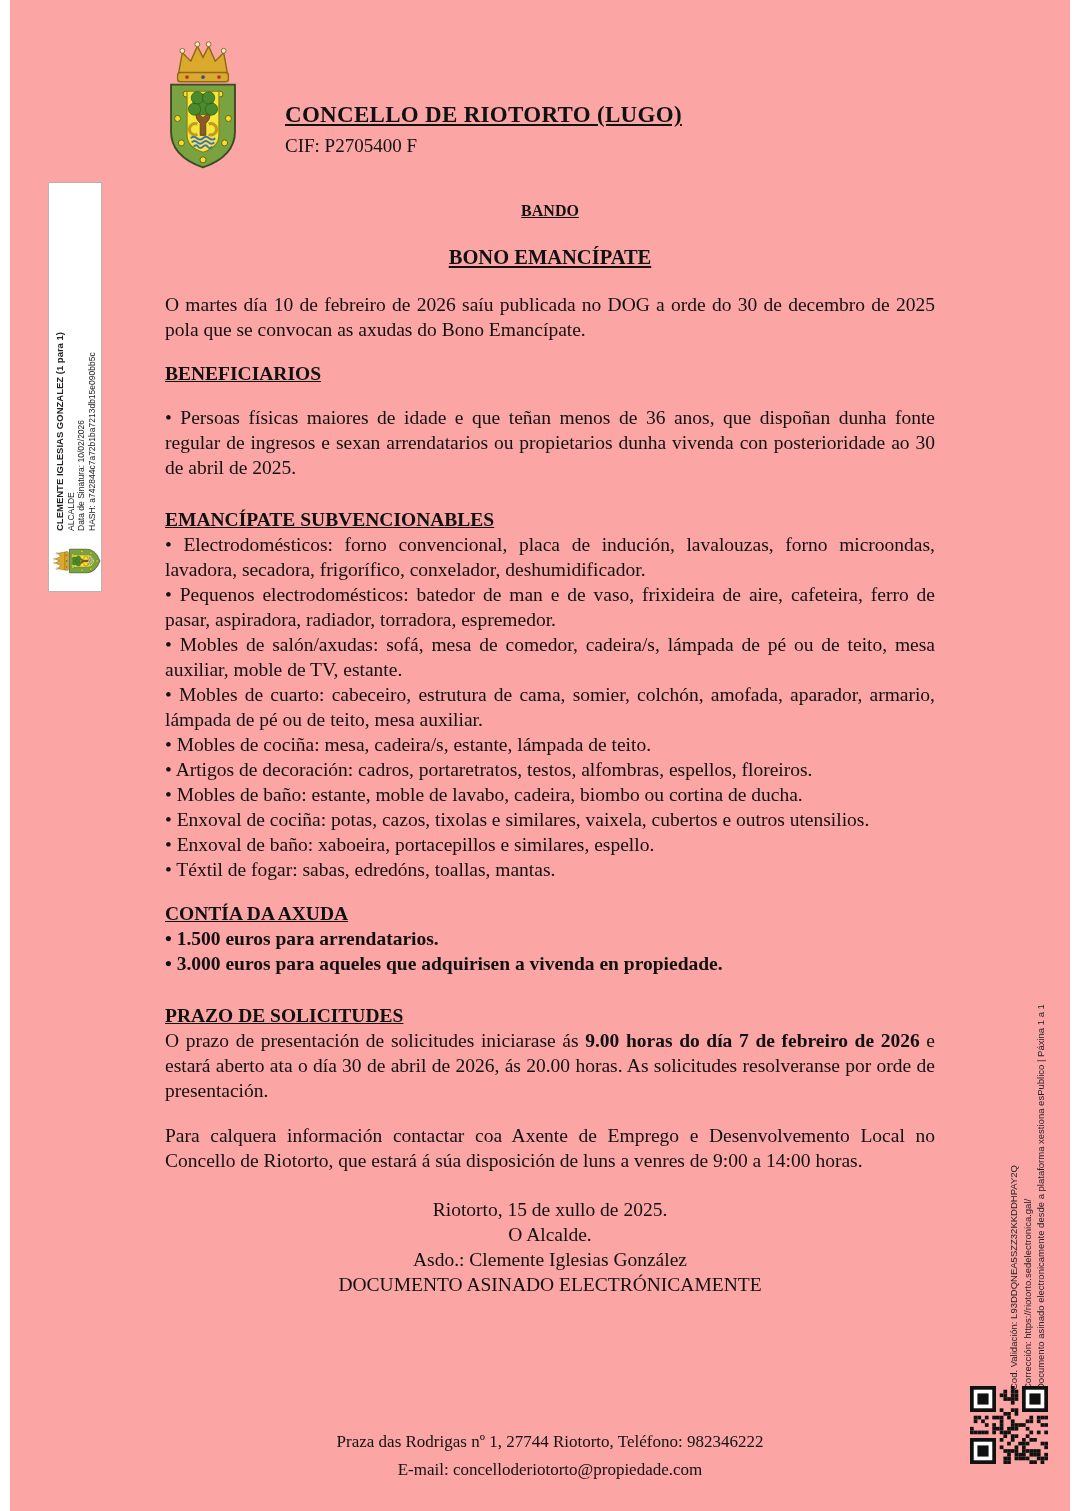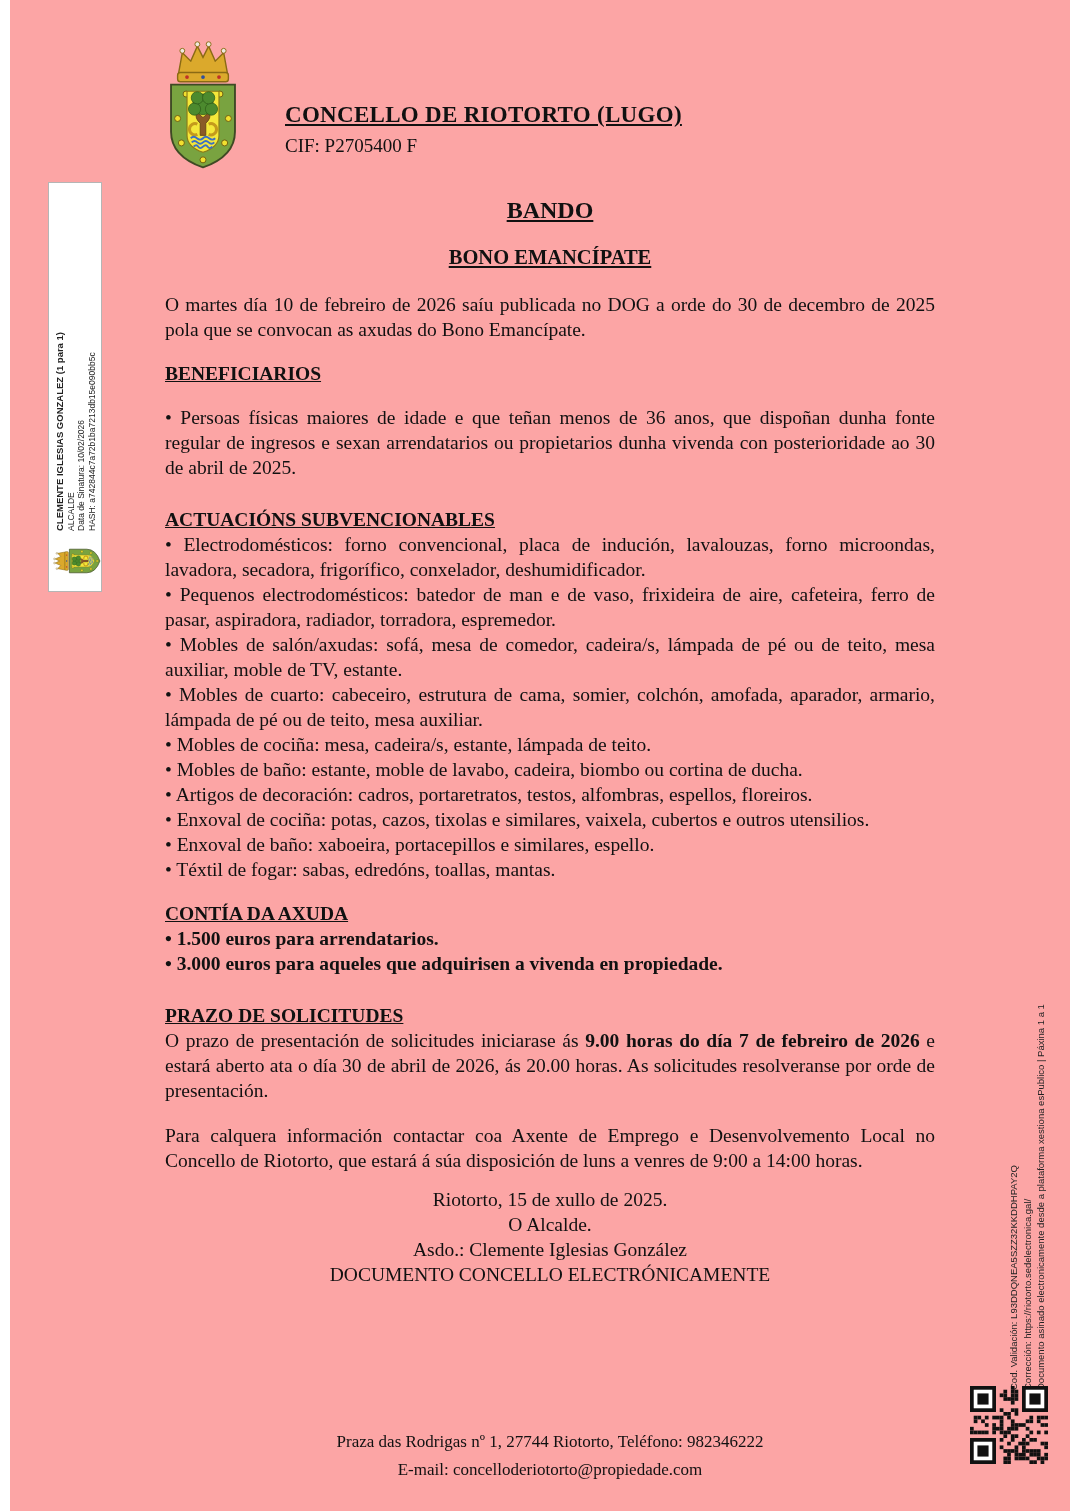--- a/index.html
+++ b/index.html
@@ -15,21 +15,21 @@
   .doc-title { font-size:23px; font-weight:bold; text-decoration:underline; letter-spacing:.3px; white-space:nowrap; }
   .doc-cif { font-size:19px; margin-top:7px; }
   
   .content { position:absolute; left:155px; top:198px; width:770px; font-size:19.5px; line-height:25px; }
   .center { text-align:center;text-decoration:underline; }
   .bold { font-weight:bold; }
   .heading { font-weight:bold; text-decoration:underline; }
   .just { text-align:justify; }
   .mt-lg { margin-top:19px; }
   .mt-md { margin-top:22px; }
-  .sig-block { margin-top:14px; text-align:center; }
+  .sig-block { margin-top:24px; text-align:center; }
   
   .sig-box { position:absolute; left:38px; top:182px; width:54px; height:410px; border:1px solid #b5b5b5; background:#fff; }
   .sig-rot {
     position:absolute; left:1px; top:0; width:408px; height:52px;
     transform: translateY(408px) rotate(-90deg); transform-origin:0 0;
     display:flex; align-items:center;
   }
   .sig-shield { width:36px; height:52px; margin-left:12px; flex:0 0 auto; }
   .sig-text { margin-left:12px; font-family:"Liberation Sans", sans-serif; font-size:8.5px; line-height:10.5px; color:#222; white-space:nowrap; }
   .sig-name { font-weight:bold; font-size:9.5px; }
@@ -123,56 +123,56 @@
 
   <div class="val-box">
     <div class="val-rot">
       <div class="val-text">Cod. Validación: L93DDQNEA5SZZ32KKDDHPAY2Q</div>
       <div class="val-text">Corrección: https://riotorto.sedelectronica.gal/</div>
       <div class="val-text">Documento asinado electronicamente desde a plataforma xestiona esPublico | Páxina 1 a 1</div>
     </div>
   </div>
 
   <div class="content">
-    <div class="center heading" style="font-size:24px">BANDO</div>
+    <div class="center heading" style="font-size:16px">BANDO</div>
     <div class="center bold mt-md" style="font-size:20.5px">BONO EMANCÍPATE</div>
 
     <p class="just mt-md">O martes día 10 de febreiro de 2026 saíu publicada no DOG a orde do 30 de decembro de 2025 pola que se convocan as axudas do Bono Emancípate.</p>
 
     <div class="heading mt-lg">BENEFICIARIOS</div>
     <p class="just mt-lg">• Persoas físicas maiores de idade e que teñan menos de 36 anos, que dispoñan dunha fonte regular de ingresos e sexan arrendatarios ou propietarios dunha vivenda con posterioridade ao 30 de abril de 2025.</p>
 
-    <div class="heading" style="margin-top:27px">ACTUACIÓNS SUBVENCIONABLES</div>
+    <div class="heading" style="margin-top:27px">EMANCÍPATE SUBVENCIONABLES</div>
     <div>
       <p class="just">• Electrodomésticos: forno convencional, placa de indución, lavalouzas, forno microondas, lavadora, secadora, frigorífico, conxelador, deshumidificador.</p>
       <p class="just">• Pequenos electrodomésticos: batedor de man e de vaso, frixideira de aire, cafeteira, ferro de pasar, aspiradora, radiador, torradora, espremedor.</p>
       <p class="just">• Mobles de salón/axudas: sofá, mesa de comedor, cadeira/s, lámpada de pé ou de teito, mesa auxiliar, moble de TV, estante.</p>
       <p class="just">• Mobles de cuarto: cabeceiro, estrutura de cama, somier, colchón, amofada, aparador, armario, lámpada de pé ou de teito, mesa auxiliar.</p>
       <p class="just">• Mobles de cociña: mesa, cadeira/s, estante, lámpada de teito.</p>
+      <p class="just">• Artigos de decoración: cadros, portaretratos, testos, alfombras, espellos, floreiros.</p>
       <p class="just">• Mobles de baño: estante, moble de lavabo, cadeira, biombo ou cortina de ducha.</p>
-      <p class="just">• Artigos de decoración: cadros, portaretratos, testos, alfombras, espellos, floreiros.</p>
       <p class="just">• Enxoval de cociña: potas, cazos, tixolas e similares, vaixela, cubertos e outros utensilios.</p>
       <p class="just">• Enxoval de baño: xaboeira, portacepillos e similares, espello.</p>
       <p class="just">• Téxtil de fogar: sabas, edredóns, toallas, mantas.</p>
     </div>
 
     <div class="heading mt-lg">CONTÍA DA AXUDA</div>
     <p class="bold">• 1.500 euros para arrendatarios.</p>
     <p class="bold">• 3.000 euros para aqueles que adquirisen a vivenda en propiedade.</p>
 
     <div class="heading" style="margin-top:27px">PRAZO DE SOLICITUDES</div>
     <p class="just"><span>O prazo de presentación de solicitudes iniciarase ás </span><span class="bold">9.00 horas do día 7 de febreiro de 2026</span><span> e estará aberto ata o día 30 de abril de 2026, ás 20.00 horas. As solicitudes resolveranse por orde de presentación.</span></p>
 
     <p class="just" style="margin-top:20px">Para calquera información contactar coa Axente de Emprego e Desenvolvemento Local no Concello de Riotorto, que estará á súa disposición de luns a venres de 9:00 a 14:00 horas.</p>
 
     <div class="sig-block">
       <div>Riotorto, 15 de xullo de 2025.</div>
       <div>O Alcalde.</div>
       <div>Asdo.: Clemente Iglesias González</div>
-      <div>DOCUMENTO CONCELLO ELECTRÓNICAMENTE</div>
+      <div>DOCUMENTO ASINADO ELECTRÓNICAMENTE</div>
     </div>
   </div>
 
   <svg class="qr" id="qr-svg" viewBox="0 0 21 21">
       <rect x="11" y="0" width="1" height="1" fill="#111"></rect>
       <rect x="9" y="1" width="1" height="1" fill="#111"></rect>
       <rect x="11" y="1" width="1" height="1" fill="#111"></rect>
       <rect x="12" y="1" width="1" height="1" fill="#111"></rect>
       <rect x="8" y="2" width="1" height="1" fill="#111"></rect>
       <rect x="9" y="2" width="1" height="1" fill="#111"></rect>

